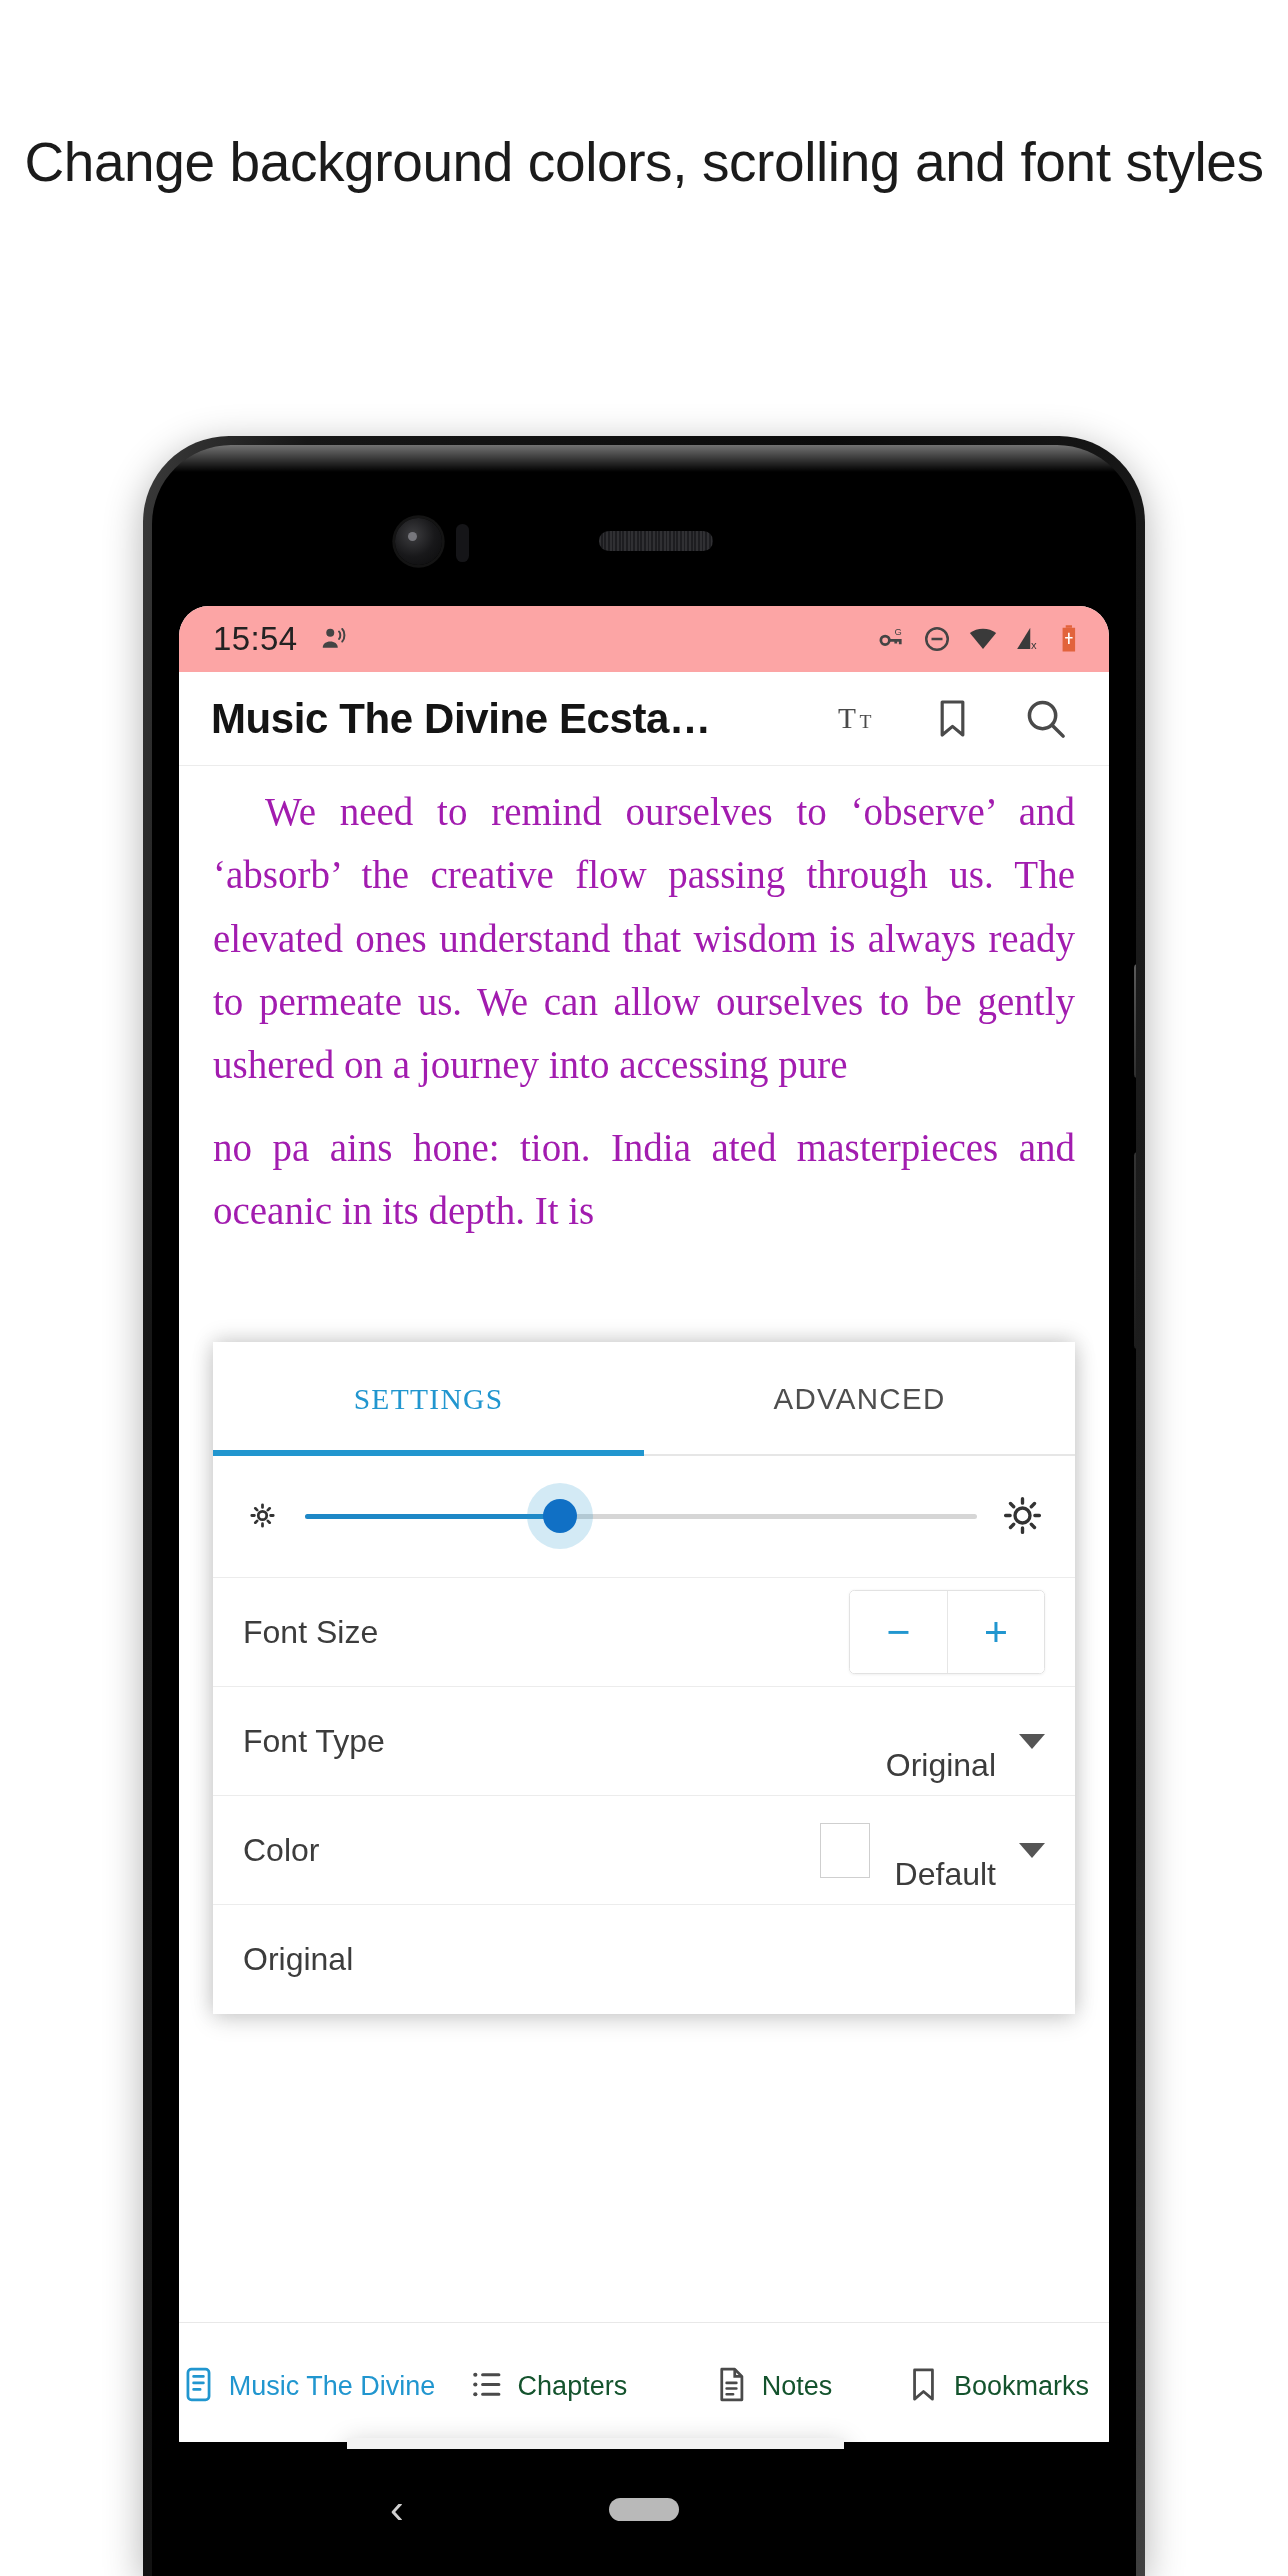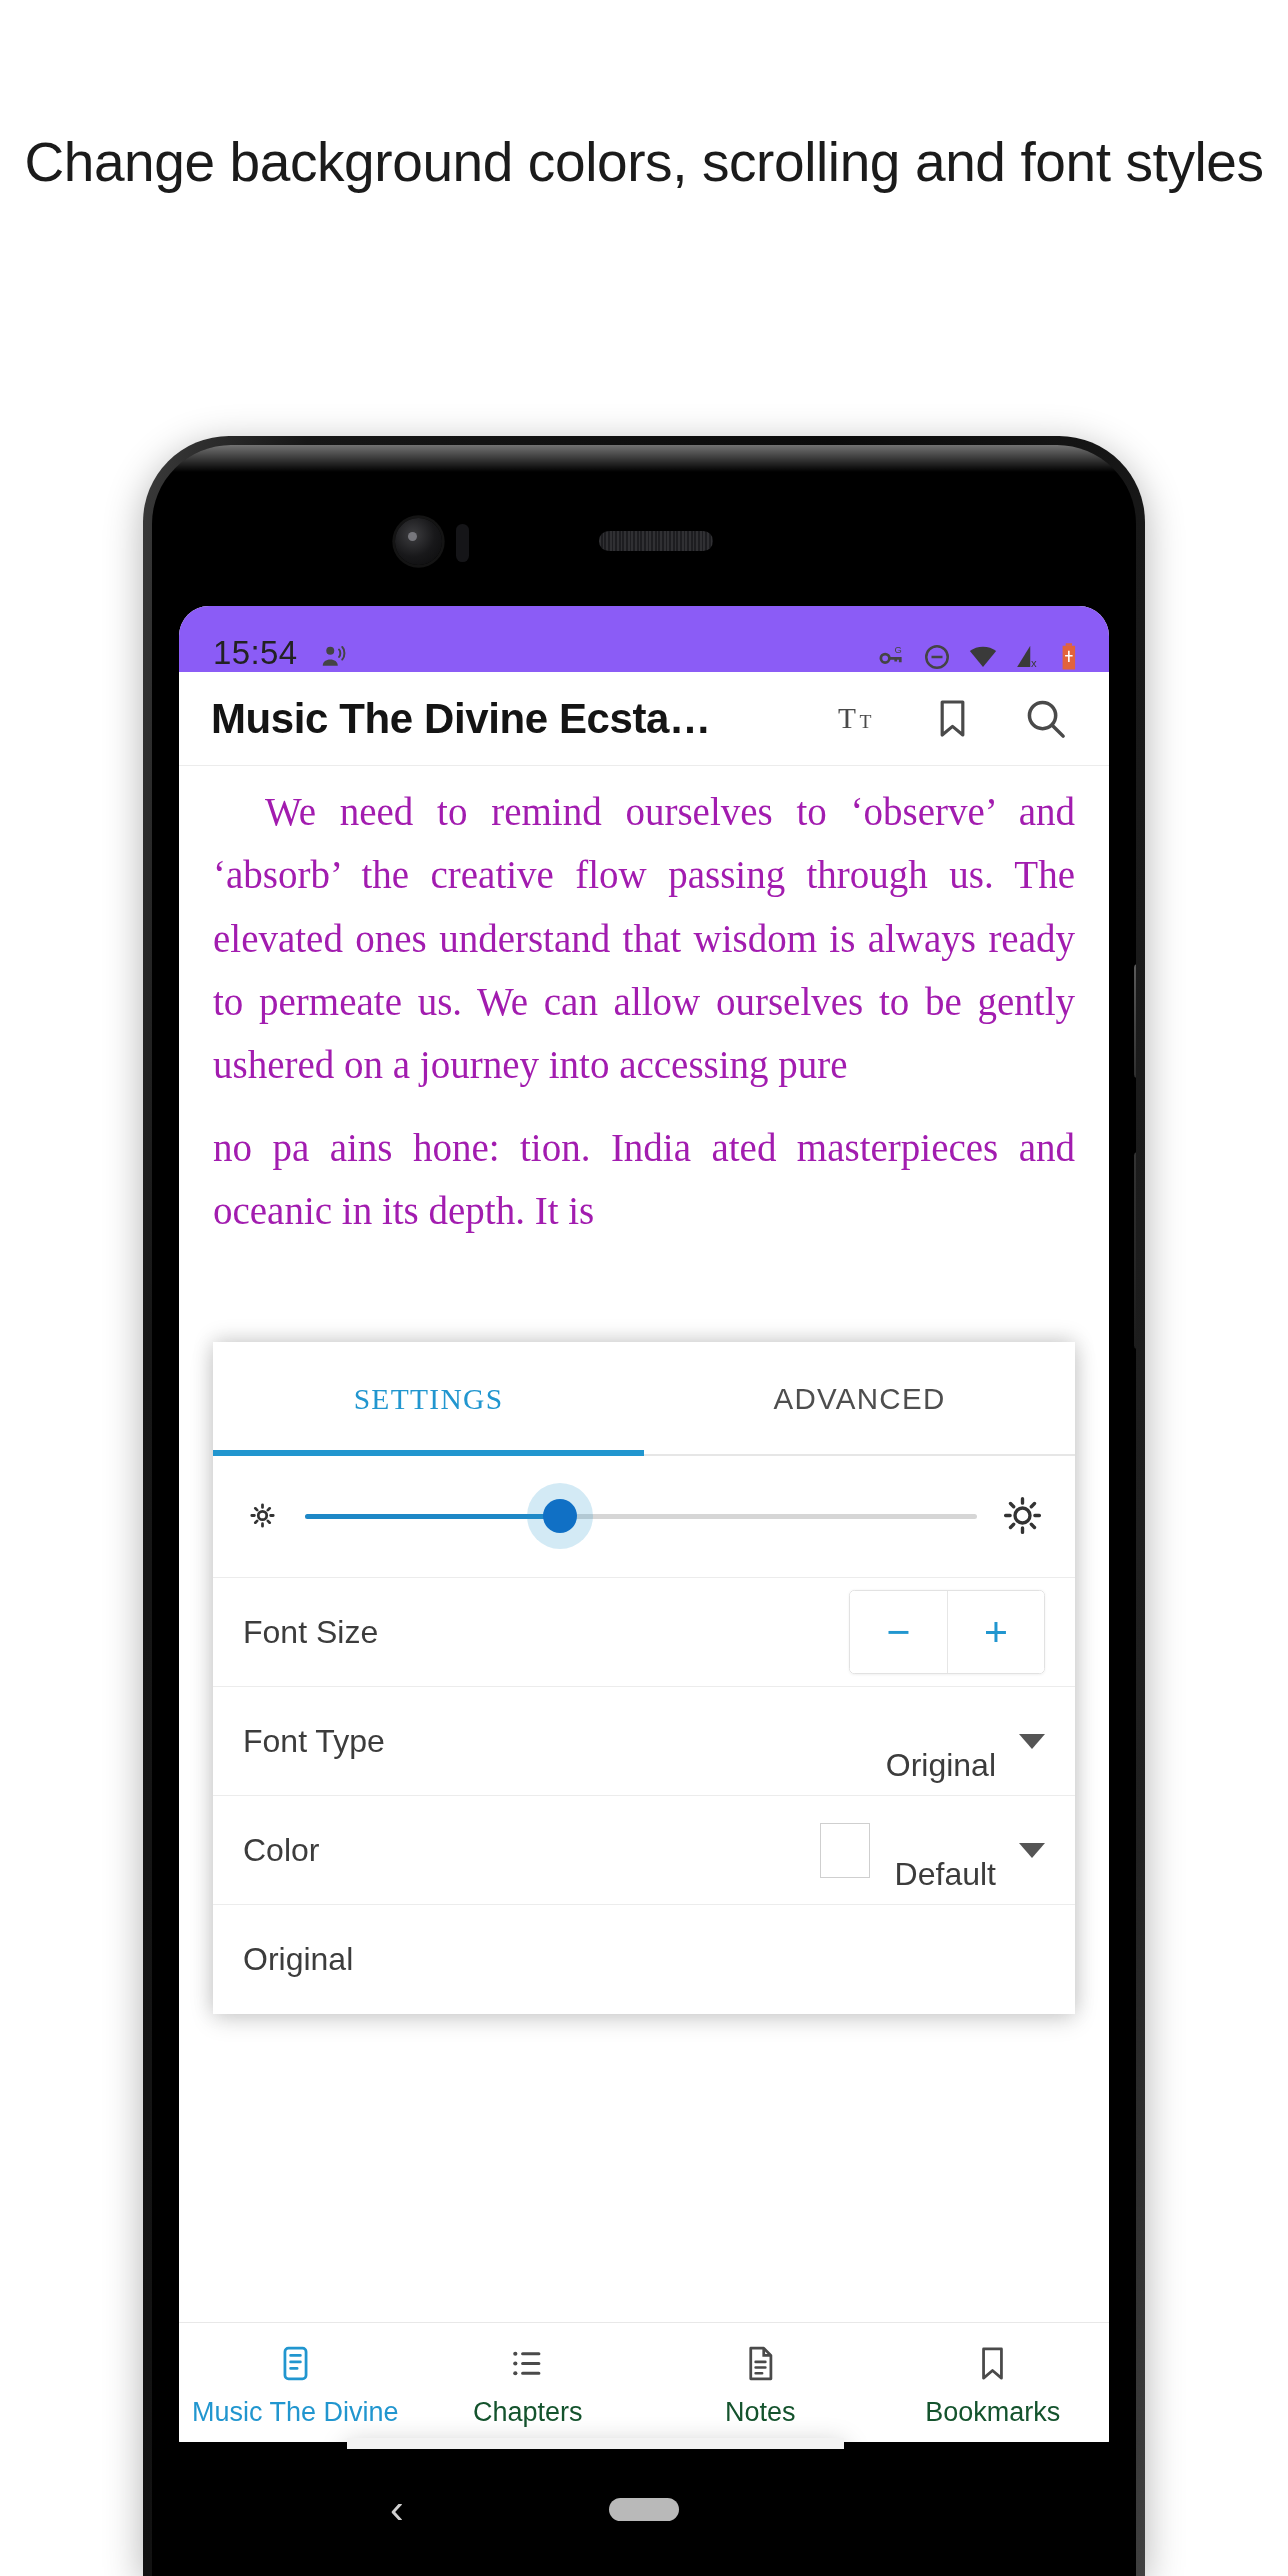--- a/index.html
+++ b/index.html
@@ -83,23 +83,23 @@
     top: 161px; left: 27px;
     width: 930px; height: 1843px;
     background: #ffffff;
     border-radius: 30px 30px 9px 9px;
     overflow: hidden;
   }
 
   
   .statusbar {
     height: 66px; width: 100%;
-    display: flex; align-items: flex-end;
+    display: flex; align-items: center;
     padding: 0 30px 0 34px;
-    background: #8b5cf6;
+    background: #fca5a5;
   }
   .sb-time { font-size: 33px; color: #222; letter-spacing: 0.4px; }
   .sb-left-icons { display:flex; align-items:center; gap: 12.5px; margin-left: 21.5px; }
   .sb-spacer { flex: 1; }
   .sb-right-icons { display:flex; align-items:center; gap: 15px; }
   .sb-ico { display:flex; align-items:center; justify-content:center; }
 
   
   .appbar {
     height: 93px; width:100%;
@@ -138,21 +138,21 @@
 
   
   .bottomnav {
     position:absolute; bottom:0; left:0; width:100%;
     height: 127px;
     background:#fff;
     border-top: 0.9px solid #e8e8e8;
     display:flex; align-items:center;
   }
   .nav-item {
-    flex:1; display:flex; flex-direction:column;
+    flex:1; display:flex; flex-direction:row;
     align-items:center; justify-content:center; gap:10.7px;
   }
   .nav-label { font-size: 27px; color:#14532d; white-space:nowrap; }
   .nav-item.active .nav-label { color: #2196cf; }
 
   
   .settings-sheet {
     position:absolute;
     left: 34px; top: 736px;
     width: 862px;

